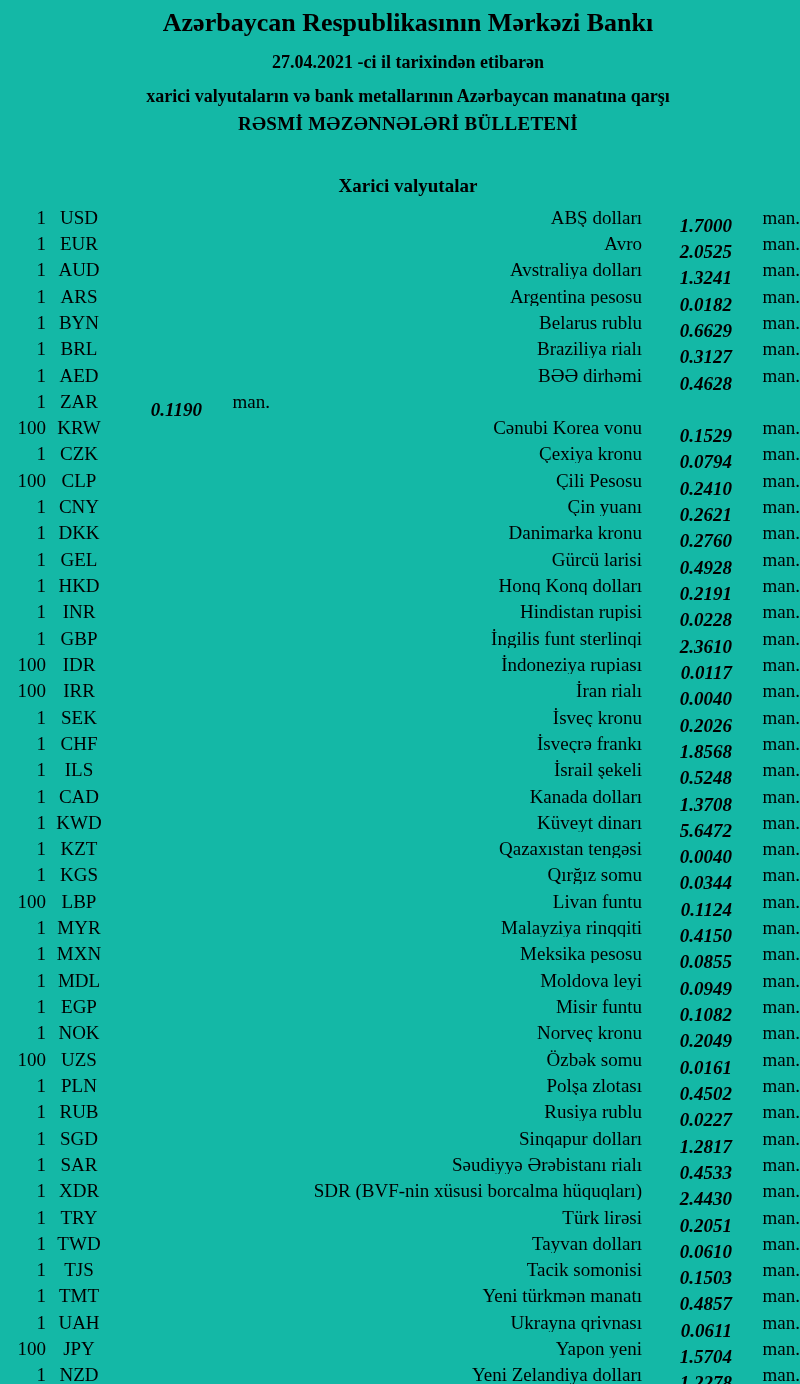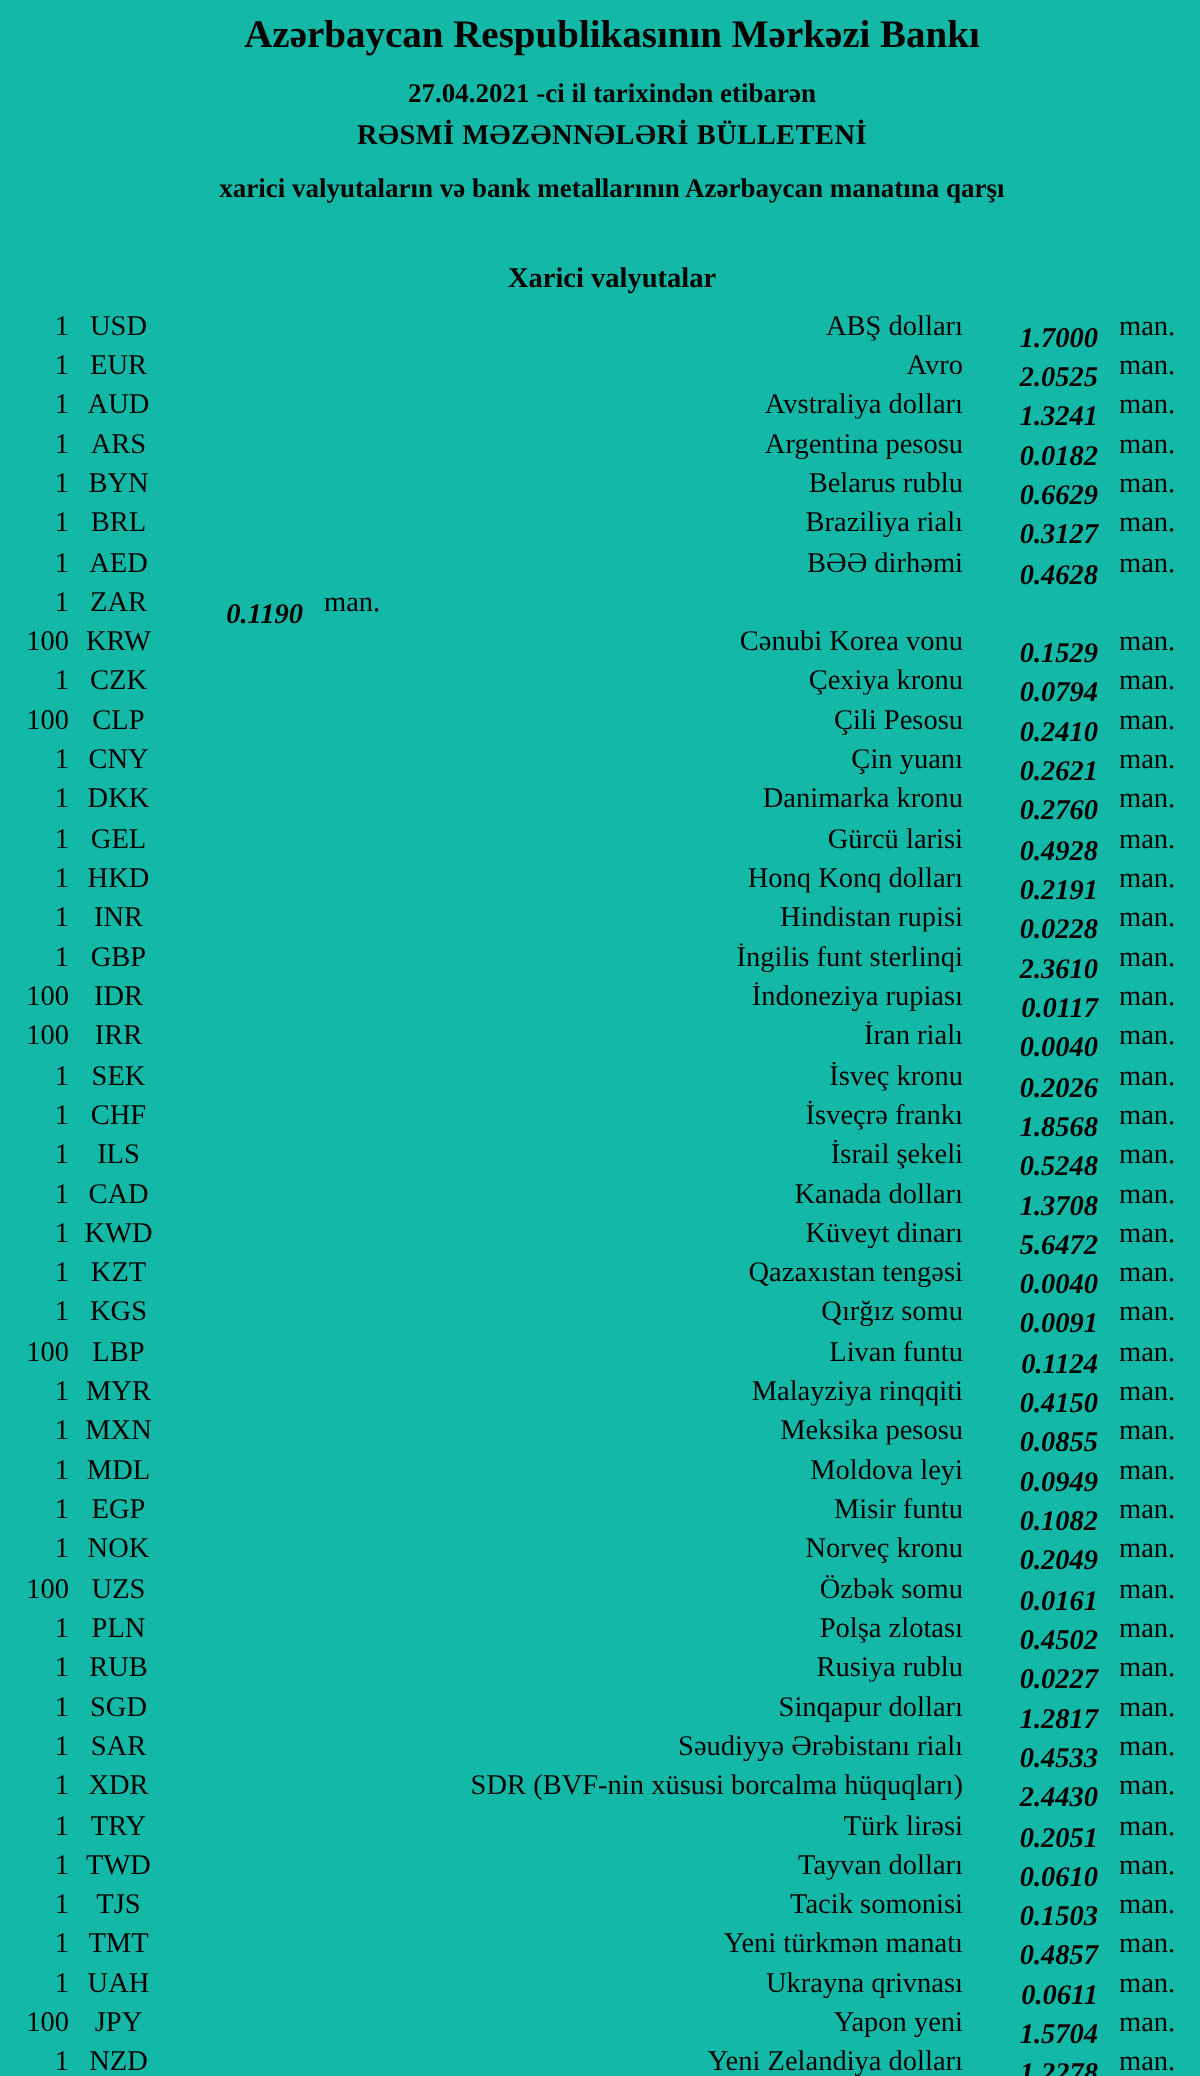--- a/index.html
+++ b/index.html
@@ -75,33 +75,33 @@
     text-align: right;
     font-weight: bold;
     font-style: italic;
     flex: 0 0 auto;
     margin-top: 16px;
   }
   .man {
     width: 68px;
     box-sizing: border-box;
     padding-left: 14px;
-    text-align: left;
+    text-align: right;
     flex: 0 0 auto;
   }
 </style>
 </head>
 <body>
 
 <div class="page">
   <div class="header">
     <div class="title">Azərbaycan Respublikasının Mərkəzi Bankı</div>
     <div class="sub date-line">27.04.2021 -ci il tarixindən etibarən</div>
+    <div class="sub subject-line">xarici valyutaların və bank metallarının Azərbaycan manatına qarşı</div>
     <div class="sub bulletin-line">RƏSMİ MƏZƏNNƏLƏRİ BÜLLETENİ</div>
-    <div class="sub subject-line">xarici valyutaların və bank metallarının Azərbaycan manatına qarşı</div>
   </div>
 
   <div class="section-title">Xarici valyutalar</div>
 
   <div class="rates">
   <div class="row">
     <span class="qty">1</span>
     <span class="code">USD</span>
     <span class="name">ABŞ dolları</span>
     <span class="rate">1.7000</span>
@@ -296,21 +296,21 @@
     <span class="code">KZT</span>
     <span class="name">Qazaxıstan tengəsi</span>
     <span class="rate">0.0040</span>
     <span class="man">man.</span>
   </div>
 
   <div class="row">
     <span class="qty">1</span>
     <span class="code">KGS</span>
     <span class="name">Qırğız somu</span>
-    <span class="rate">0.0091</span>
+    <span class="rate">0.0344</span>
     <span class="man">man.</span>
   </div>
 
   <div class="row">
     <span class="qty">100</span>
     <span class="code">LBP</span>
     <span class="name">Livan funtu</span>
     <span class="rate">0.1124</span>
     <span class="man">man.</span>
   </div>

